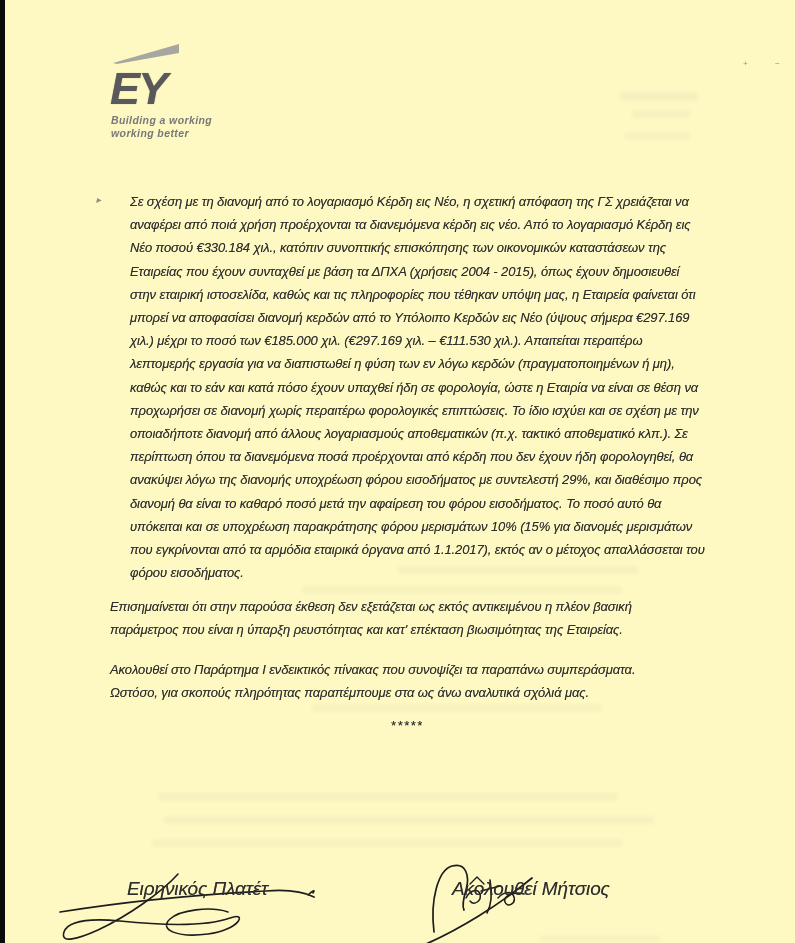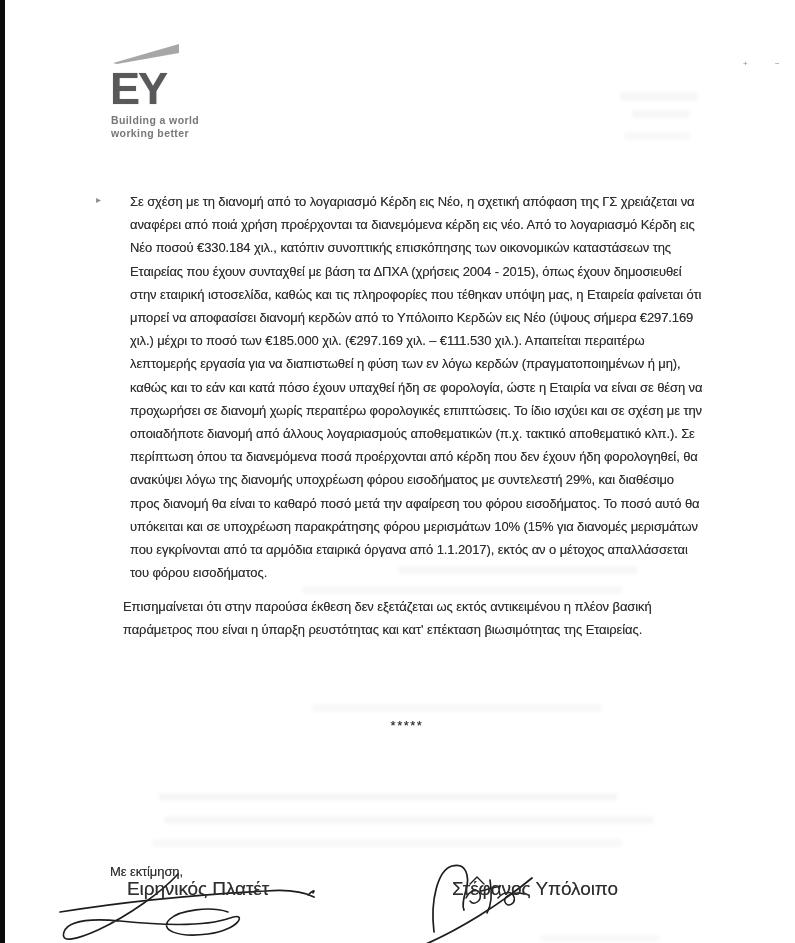--- a/index.html
+++ b/index.html
@@ -1,22 +1,23 @@
 <!DOCTYPE html>
 <html><head>
 <meta charset="utf-8">
 <style>
   html,body{margin:0;padding:0;background:#e8e8e8;}
   .page{
     position:relative;
     width:795px;height:943px;
-    background:#ffffff;
+    background:#fef9c3;
     overflow:hidden;
     font-family:"Liberation Sans", sans-serif;
     color:#2f2f2f;
+    font-style:italic;
   }
   
   .edge-strip{position:absolute;left:0;top:0;width:5px;height:943px;background:#0b0b0b;}
 
   
   .logo{position:absolute;left:110px;top:40px;width:180px;}
   .beam{position:absolute;left:3px;top:4px;width:68px;height:22px;}
   .ey-word{
     position:absolute;left:0;top:26px;
     font-size:45px;font-weight:bold;letter-spacing:-2px;
@@ -34,21 +35,21 @@
     position:absolute;
     font-size:13px;line-height:23.2px;letter-spacing:-0.1px;
     color:#2e2e2e;
     text-shadow:0 0 .4px rgba(40,40,40,.55);
   }
   .bullet-block{left:130px;top:190px;width:576px;}
   .bullet-mark{
     position:absolute;left:96px;top:195px;
     font-size:10px;color:#8f8f8f;line-height:1;
   }
-  .p2{left:110px;top:595px;width:574px;margin-left:13px;}
+  .p2{left:110px;top:595px;width:574px;}
   .p3{left:110px;top:658px;width:574px;}
   .sep{left:110px;top:714px;width:594px;text-align:center;letter-spacing:1.5px;font-size:13px;}
   .p4{left:110px;top:751px;width:574px;}
   .closing{left:110px;top:860px;width:300px;}
 
   
   .sig{position:absolute;}
   .sig svg path{fill:none;stroke:#1d1d1d;stroke-linecap:round;stroke-linejoin:round;}
   .sig-left{left:58px;top:868px;width:268px;height:78px;}
   .sig-right{left:424px;top:858px;width:116px;height:88px;}
@@ -71,31 +72,31 @@
 <div class="page">
 
   <div class="edge-strip"></div>
 
   <div class="logo">
     <svg class="beam" viewBox="0 0 68 22" aria-hidden="true">
       <polygon points="0,19 66,0 66,9 4,20" fill="#9d9d9d" opacity="0.9"></polygon>
     </svg>
     <div class="ey-word">EY</div>
     <div class="tagline">
-      <div>Building a world</div>
+      <div>Building a working</div>
       <div>working better</div>
     </div>
   </div>
 
   <div class="bullet-mark">▸</div>
   <div class="para bullet-block">Σε σχέση με τη διανομή από το λογαριασμό Κέρδη εις Νέο, η σχετική απόφαση της ΓΣ χρειάζεται να αναφέρει από ποιά χρήση προέρχονται τα διανεμόμενα κέρδη εις νέο. Από το λογαριασμό Κέρδη εις Νέο ποσού €330.184 χιλ., κατόπιν συνοπτικής επισκόπησης των οικονομικών καταστάσεων της Εταιρείας που έχουν συνταχθεί με βάση τα ΔΠΧΑ (χρήσεις 2004 - 2015), όπως έχουν δημοσιευθεί στην εταιρική ιστοσελίδα, καθώς και τις πληροφορίες που τέθηκαν υπόψη μας, η Εταιρεία φαίνεται ότι μπορεί να αποφασίσει διανομή κερδών από το Υπόλοιπο Κερδών εις Νέο (ύψους σήμερα €297.169 χιλ.) μέχρι το ποσό των €185.000 χιλ. (€297.169 χιλ. – €111.530 χιλ.). Απαιτείται περαιτέρω λεπτομερής εργασία για να διαπιστωθεί η φύση των εν λόγω κερδών (πραγματοποιημένων ή μη), καθώς και το εάν και κατά πόσο έχουν υπαχθεί ήδη σε φορολογία, ώστε η Εταιρία να είναι σε θέση να προχωρήσει σε διανομή χωρίς περαιτέρω φορολογικές επιπτώσεις. Το ίδιο ισχύει και σε σχέση με την οποιαδήποτε διανομή από άλλους λογαριασμούς αποθεματικών (π.χ. τακτικό αποθεματικό κλπ.). Σε περίπτωση όπου τα διανεμόμενα ποσά προέρχονται από κέρδη που δεν έχουν ήδη φορολογηθεί, θα ανακύψει λόγω της διανομής υποχρέωση φόρου εισοδήματος με συντελεστή 29%, και διαθέσιμο προς διανομή θα είναι το καθαρό ποσό μετά την αφαίρεση του φόρου εισοδήματος. Το ποσό αυτό θα υπόκειται και σε υποχρέωση παρακράτησης φόρου μερισμάτων 10% (15% για διανομές μερισμάτων που εγκρίνονται από τα αρμόδια εταιρικά όργανα από 1.1.2017), εκτός αν ο μέτοχος απαλλάσσεται του φόρου εισοδήματος.</div>
 
   <div class="para p2">Επισημαίνεται ότι στην παρούσα έκθεση δεν εξετάζεται ως εκτός αντικειμένου η πλέον βασική παράμετρος που είναι η ύπαρξη ρευστότητας και κατ' επέκταση βιωσιμότητας της Εταιρείας.</div>
+  <div class="para p3">Ακολουθεί στο Παράρτημα Ι ενδεικτικός πίνακας που συνοψίζει τα παραπάνω συμπεράσματα. Ωστόσο, για σκοπούς πληρότητας παραπέμπουμε στα ως άνω αναλυτικά σχόλιά μας.</div>
   <div class="para sep">*****</div>
-  <div class="para closing">Με εκτίμηση,</div>
 
   <div class="sig sig-left">
     <svg viewBox="0 0 268 78" width="268" height="78" aria-hidden="true">
       <path d="M 2,44 C 70,33 150,26 208,23 C 232,21 248,25 256,29" stroke-width="1.7"></path>
       <path d="M 250,27 C 254,23 258,21 255,25" stroke-width="1.5"></path>
       <path d="M 120,6 C 104,24 70,48 40,62 C 20,71 2,76 6,64 C 10,53 30,50 62,53 C 110,58 150,58 172,50 C 190,43 182,62 150,66 C 120,70 100,62 112,51 C 122,42 152,38 170,44" stroke-width="1.6"></path>
     </svg>
   </div>
 
   <div class="sig sig-right">
@@ -104,21 +105,21 @@
       <path d="M 42,40 C 46,32 54,30 56,36 C 58,43 50,48 46,43" stroke-width="1.5"></path>
       <path d="M 46,26 L 53,19 L 60,26" stroke-width="1.4"></path>
       <path d="M 66,22 C 68,34 68,46 63,55" stroke-width="1.6"></path>
       <path d="M 57,33 L 76,28" stroke-width="1.4"></path>
       <path d="M 74,40 C 80,33 88,33 90,39 C 92,46 83,50 81,44 C 79,38 90,33 100,36" stroke-width="1.5"></path>
       <path d="M 2,86 C 34,72 74,48 108,20" stroke-width="1.8"></path>
     </svg>
   </div>
 
   <div class="name name-left">Ειρηνικός Πλατέτ</div>
-  <div class="name name-right">Στέφανος Υπόλοιπο</div>
+  <div class="name name-right">Ακολουθεί Μήτσιος</div>
 
   <div class="ghost" style="left:620px;top:92px;width:78px;height:9px;opacity:.05;"></div>
   <div class="ghost" style="left:632px;top:110px;width:58px;height:8px;opacity:.05;"></div>
   <div class="ghost" style="left:624px;top:132px;width:66px;height:8px;opacity:.04;"></div>
   <div class="ghost" style="left:398px;top:566px;width:240px;height:8px;opacity:.05;"></div>
   <div class="ghost" style="left:302px;top:586px;width:320px;height:8px;opacity:.045;"></div>
   <div class="ghost" style="left:312px;top:704px;width:290px;height:8px;opacity:.045;"></div>
   <div class="ghost" style="left:158px;top:793px;width:460px;height:8px;opacity:.05;"></div>
   <div class="ghost" style="left:164px;top:816px;width:490px;height:8px;opacity:.05;"></div>
   <div class="ghost" style="left:152px;top:839px;width:470px;height:8px;opacity:.045;"></div>

